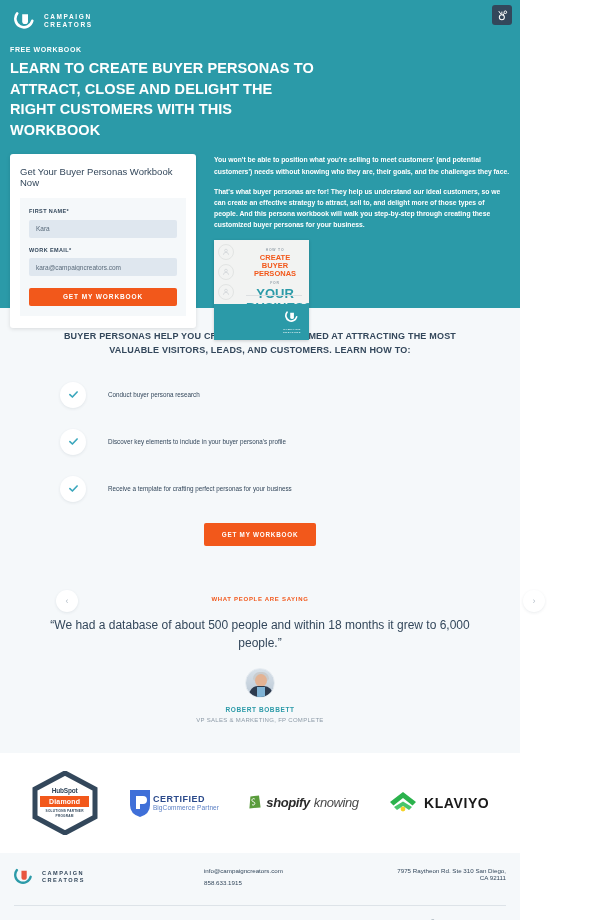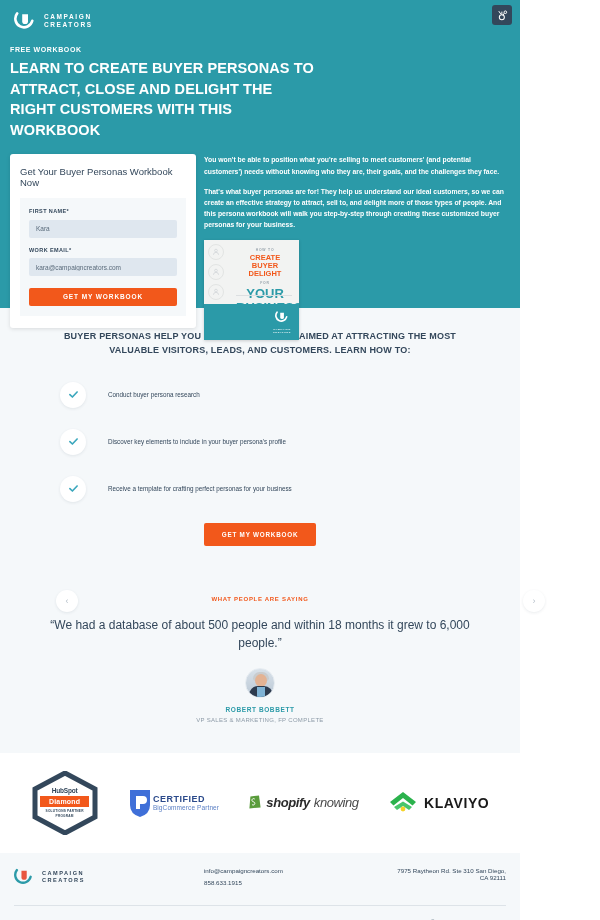--- a/index.html
+++ b/index.html
@@ -28,21 +28,21 @@
 
   .hero-eyebrow {
     color: #ffffff; font-size: 7px; font-weight: bold; letter-spacing: .6px;
     padding: 12px 0 0 10px;
   }
   .hero-title {
     color: #ffffff; font-size: 14.5px; font-weight: bold; line-height: 1.42;
     letter-spacing: .1px; padding: 5px 0 0 10px; max-width: 320px;
   }
 
-  .hero-body { display: flex; padding: 14px 10px 0 10px; gap: 8px; }
+  .hero-body { display: flex; padding: 14px 10px 0 10px; gap: 18px; }
   .form-col { width: 186px; flex: none; }
   .copy-col { flex: 1; padding-top: 0px; }
 
   
   .form-card {
     background: #ffffff; border-radius: 3px; padding: 12px 10px 12px 10px;
     box-shadow: 0 1px 4px rgba(0,0,0,.12);
   }
   .form-heading {
     font-size: 9.5px; color: #33475b; font-weight: normal; margin-bottom: 10px;
@@ -271,21 +271,21 @@
                 </div>
               <div class="book-person">
                   <svg width="8" height="8" viewBox="0 0 10 10">
                     <circle cx="5" cy="3.2" r="1.7" fill="none" stroke="#6fc0ca" stroke-width=".9"></circle>
                     <path d="M1.8 8.6a3.2 3.2 0 0 1 6.4 0" fill="none" stroke="#6fc0ca" stroke-width=".9"></path>
                   </svg>
                 </div>
             </div>
             <div class="book-txt">
               <div class="bt-how">HOW TO</div>
-              <div class="bt-big">CREATE BUYER DELIGHT</div>
+              <div class="bt-big">CREATE BUYER PERSONAS</div>
               <div class="bt-for">FOR</div>
               <div class="bt-blue">YOUR BUSINESS</div>
             </div>
             <div class="book-rule"></div>
           </div>
           <div class="book-bottom">
             <div class="book-logo">
               <svg width="14" height="14" viewBox="0 0 22 22">
                 <path d="M3.2 3.4 A8.6 8.6 0 1 0 18.3 10.8" fill="none" stroke="#ffffff" stroke-width="2.6" stroke-linecap="round"></path>
                 <path d="M8.2 4.2 L8.2 11.2 A2.9 2.9 0 0 0 14 11.2 L14 4.2" fill="#ffffff"></path>

